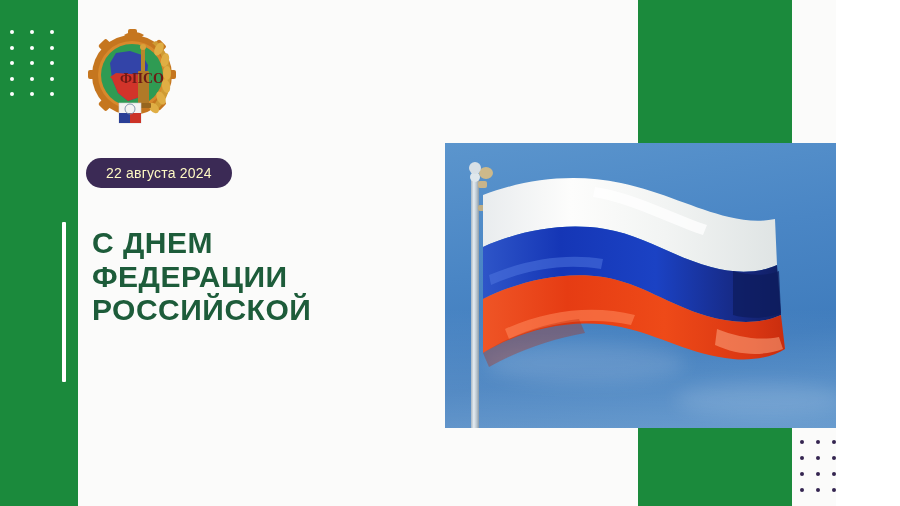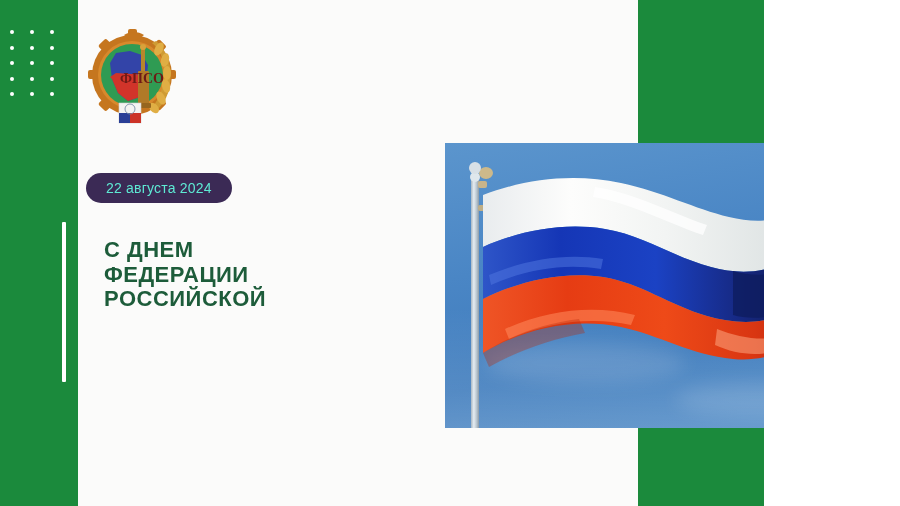--- a/index.html
+++ b/index.html
@@ -2,21 +2,21 @@
 <html lang="ru"><head>
 <meta charset="utf-8">
 <style>
   html, body {
     margin: 0;
     padding: 0;
     background: #ffffff;
   }
   .poster {
     position: relative;
-    width: 764px;
+    width: 836px;
     height: 506px;
     overflow: hidden;
     background: #fbfbfa;
     font-family: "Liberation Sans", sans-serif;
   }
 
   
   .left-green-bar {
     position: absolute;
     left: 0;
@@ -88,51 +88,50 @@
     position: absolute;
     left: 86px;
     top: 158px;
     height: 30px;
     padding: 0 20px;
     display: flex;
     align-items: center;
     justify-content: center;
     background: #3b2a55;
     border-radius: 15px;
-    color: #5eead4;
+    color: #fef9c3;
     font-size: 14px;
     letter-spacing: 0.2px;
     white-space: nowrap;
-    margin-top: 15px;
   }
 
   
   .headline-wrap {
     position: absolute;
     left: 62px;
     top: 222px;
     display: flex;
     align-items: flex-start;
   }
   .accent-rule {
     width: 4px;
     height: 160px;
     background: #ffffff;
     margin-right: 22px;
     flex: 0 0 auto;
     border-radius: 1px;
   }
   .headline {
     color: #1d5c3a;
-    font-size: 22px;
+    font-size: 30px;
     line-height: 1.12;
     font-weight: bold;
     letter-spacing: 0.5px;
     text-transform: uppercase;
-    margin: 16px;
+    margin: 4px;
     max-width: 380px;
   }
   .headline .line { display: block; white-space: nowrap; }
 
   
   .flag-photo {
     position: absolute;
     left: 445px;
     top: 143px;
     width: 421px;

